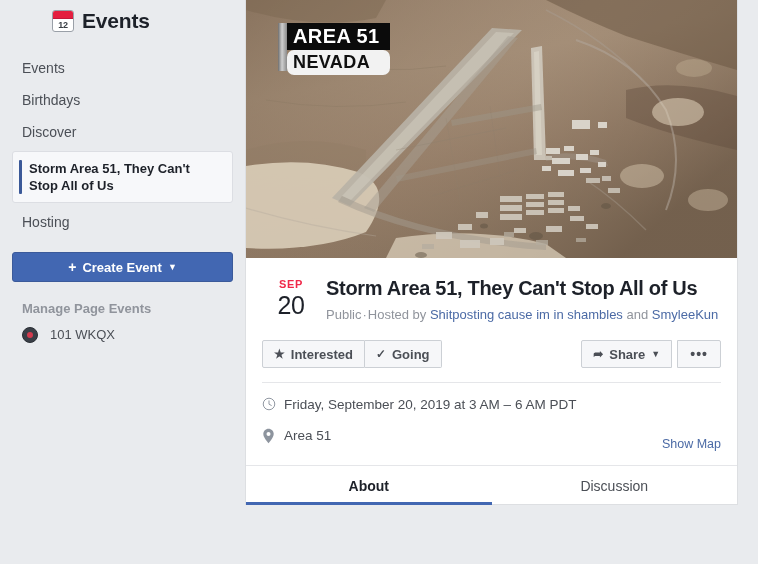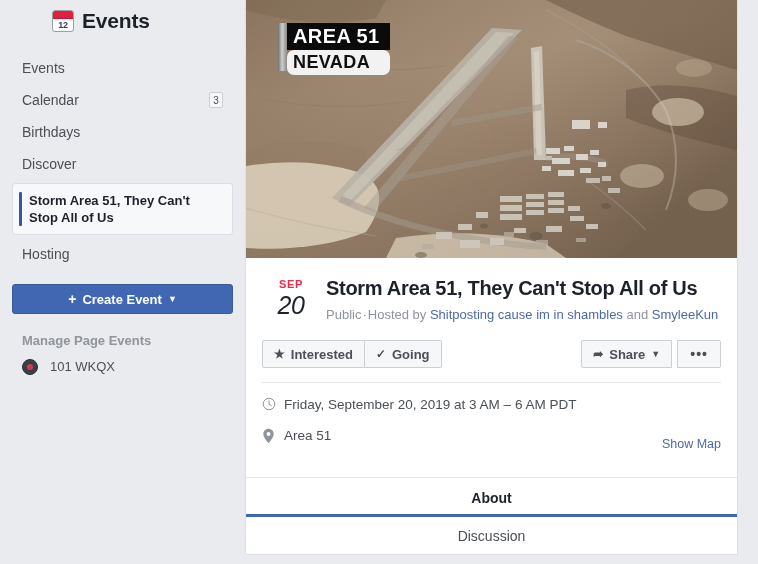--- a/index.html
+++ b/index.html
@@ -283,21 +283,20 @@
     font-weight: bold;
     letter-spacing: 0.6px;
     line-height: 13px;
   }
   .date-day {
     color: #1d2129;
     font-size: 25px;
     line-height: 28px;
     font-weight: normal;
     letter-spacing: -0.5px;
-    font-style: italic;
   }
   .title-main {
     flex: 1;
     padding-left: 6px;
   }
   .event-title {
     font-size: 20px;
     line-height: 25px;
     font-weight: bold;
     color: #1d2129;
@@ -398,23 +397,22 @@
     color: #4b6aa5;
     line-height: 18px;
     cursor: pointer;
     padding-top: 8px;
     white-space: nowrap;
   }
 
   
   .tabs {
     display: flex;
-    margin-top: 24px;
+    margin-top: 12px;
     border-top: 1px solid #e5e6e9;
-    flex-direction: column;
   }
   .tab {
     flex: 1;
     text-align: center;
     padding: 12px 0 10px 0;
     font-size: 14px;
     color: #4b4f56;
     cursor: pointer;
     position: relative;
     box-sizing: border-box;
@@ -447,24 +445,20 @@
       </div>
       <div class="sidebar-title">Events</div>
     </div>
 
     <div class="nav">
 
       <div class="nav-item">
         <span class="nav-label">Events</span>
       </div>
 
-      <div class="nav-item">
-        <span class="nav-label">Calendar</span>
-        <span class="badge">3</span>
-      </div>
 
       <div class="nav-item">
         <span class="nav-label">Birthdays</span>
       </div>
 
       <div class="nav-item">
         <span class="nav-label">Discover</span>
       </div>
 
       <div class="nav-item-selected">

